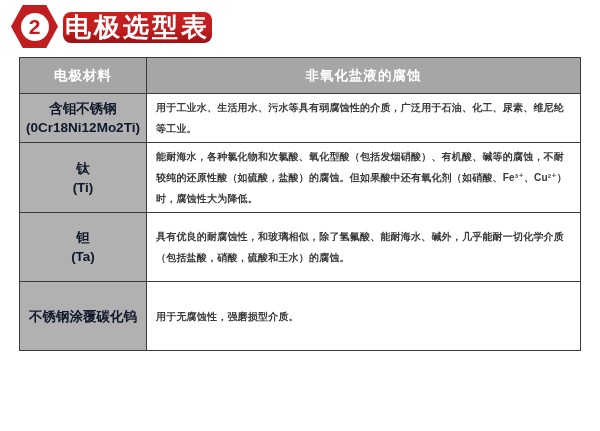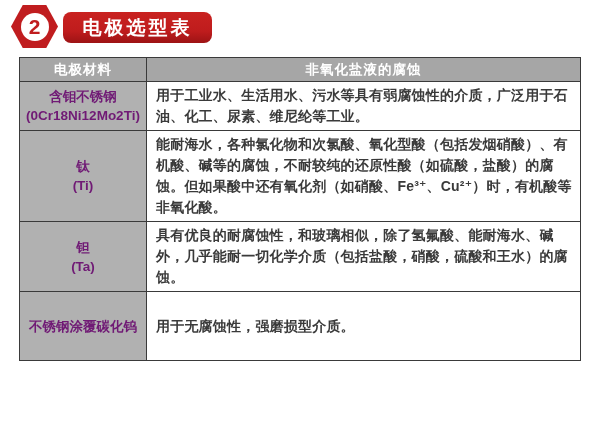--- a/index.html
+++ b/index.html
@@ -19,45 +19,45 @@
   .badge-circle {
     width:28px; height:28px; border-radius:50%; background:#ffffff;
     display:flex; align-items:center; justify-content:center;
     color:#c01d1f; font-weight:700; font-size:21px; line-height:1;
   }
   .title-pill {
     position:absolute; left:63px; top:12px; width:149px; height:31px;
     border-radius:8px;
     background:linear-gradient(180deg,#c92220 0%,#bf1c1d 62%,#9d1315 100%);
     display:flex; align-items:center; justify-content:center;
-    color:#ffffff; font-weight:700; font-size:19px; letter-spacing:3px;
+    color:#ffffff; font-weight:700; font-size:26px; letter-spacing:3px;
   }
 
   
   table.spec {
     position:absolute; left:19px; top:57px; width:562px;
     border-collapse:collapse; table-layout:fixed;
   }
   table.spec col.c1 { width:127px; }
   table.spec th, table.spec td {
     border:1.5px solid #3a3a3a;
   }
   table.spec th {
-    height:24px; background:#a6a6a6; color:#ffffff;
+    height:36px; background:#a6a6a6; color:#ffffff;
     font-size:13.5px; font-weight:700; text-align:center;
     letter-spacing:1px;
   }
   td.mat {
-    background:#b1b1b1; color:#701a75; text-align:center;
+    background:#b1b1b1; color:#0f172a; text-align:center;
     vertical-align:middle; font-weight:700; font-size:13.5px;
     line-height:19px; padding:2px;
   }
   td.desc {
     background:#ffffff; color:#3a3a3a; font-weight:700;
-    font-size:14px; line-height:21px; vertical-align:middle;
+    font-size:10px; line-height:21px; vertical-align:middle;
     padding:3px 6px 3px 9px; letter-spacing:0.2px;
   }
   .mat-code:empty { display:none; }
 
   tbody tr:nth-child(1) { height:49px; }
   tbody tr:nth-child(2) { height:47px; }
   tbody tr:nth-child(3) { height:69px; }
   tbody tr:nth-child(4) { height:69px; }
   tbody tr:nth-child(5) { height:49px; }
   tbody tr:nth-child(6) { height:25px; }
@@ -88,21 +88,21 @@
         <span class="mat-name">含钼不锈钢</span><br>
         <span class="mat-code">(0Cr18Ni12Mo2Ti)</span>
       </td>
       <td class="desc">用于工业水、生活用水、污水等具有弱腐蚀性的介质，广泛用于石油、化工、尿素、维尼纶等工业。</td>
     </tr>
     <tr>
       <td class="mat">
         <span class="mat-name">钛</span><br>
         <span class="mat-code">(Ti)</span>
       </td>
-      <td class="desc">能耐海水，各种氯化物和次氯酸、氧化型酸（包括发烟硝酸）、有机酸、碱等的腐蚀，不耐较纯的还原性酸（如硫酸，盐酸）的腐蚀。但如果酸中还有氧化剂（如硝酸、Fe³⁺、Cu²⁺）时，有机酸等非氧化酸。</td>
+      <td class="desc">能耐海水，各种氯化物和次氯酸、氧化型酸（包括发烟硝酸）、有机酸、碱等的腐蚀，不耐较纯的还原性酸（如硫酸，盐酸）的腐蚀。但如果酸中还有氧化剂（如硝酸、Fe³⁺、Cu²⁺）时，腐蚀性大为降低。</td>
     </tr>
     <tr>
       <td class="mat">
         <span class="mat-name">钽</span><br>
         <span class="mat-code">(Ta)</span>
       </td>
       <td class="desc">具有优良的耐腐蚀性，和玻璃相似，除了氢氟酸、能耐海水、碱外，几乎能耐一切化学介质（包括盐酸，硝酸，硫酸和王水）的腐蚀。</td>
     </tr>
     <tr>
       <td class="mat">

